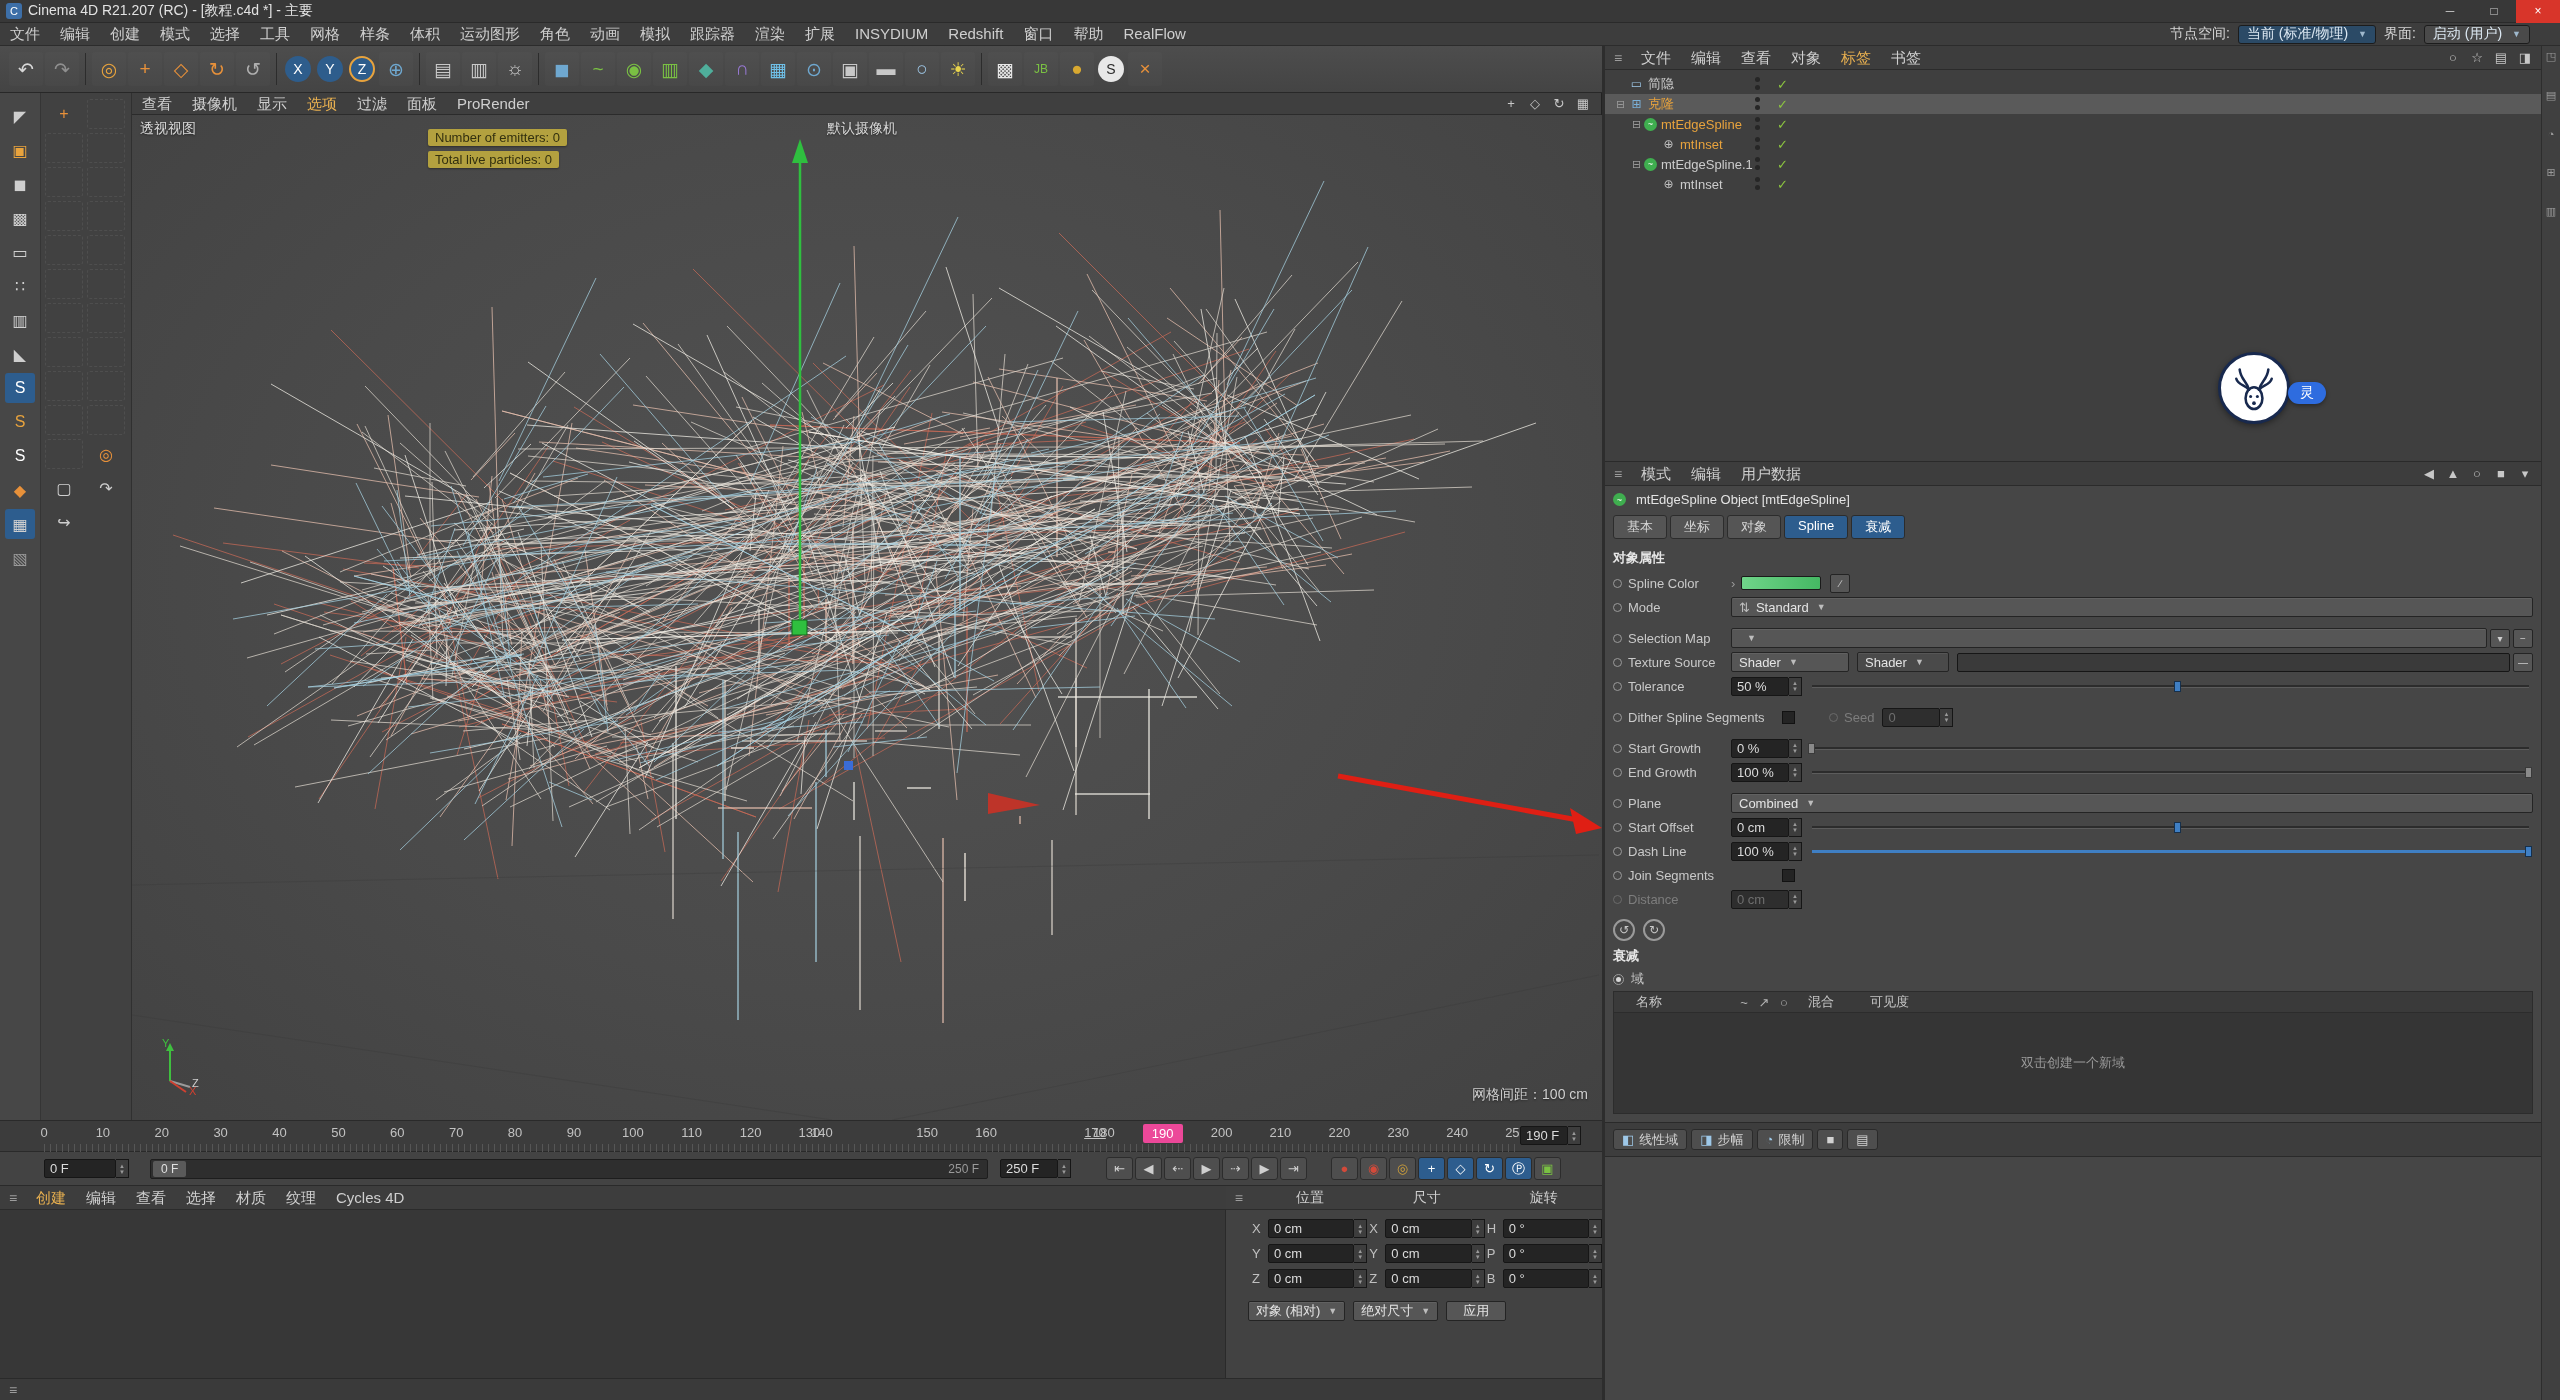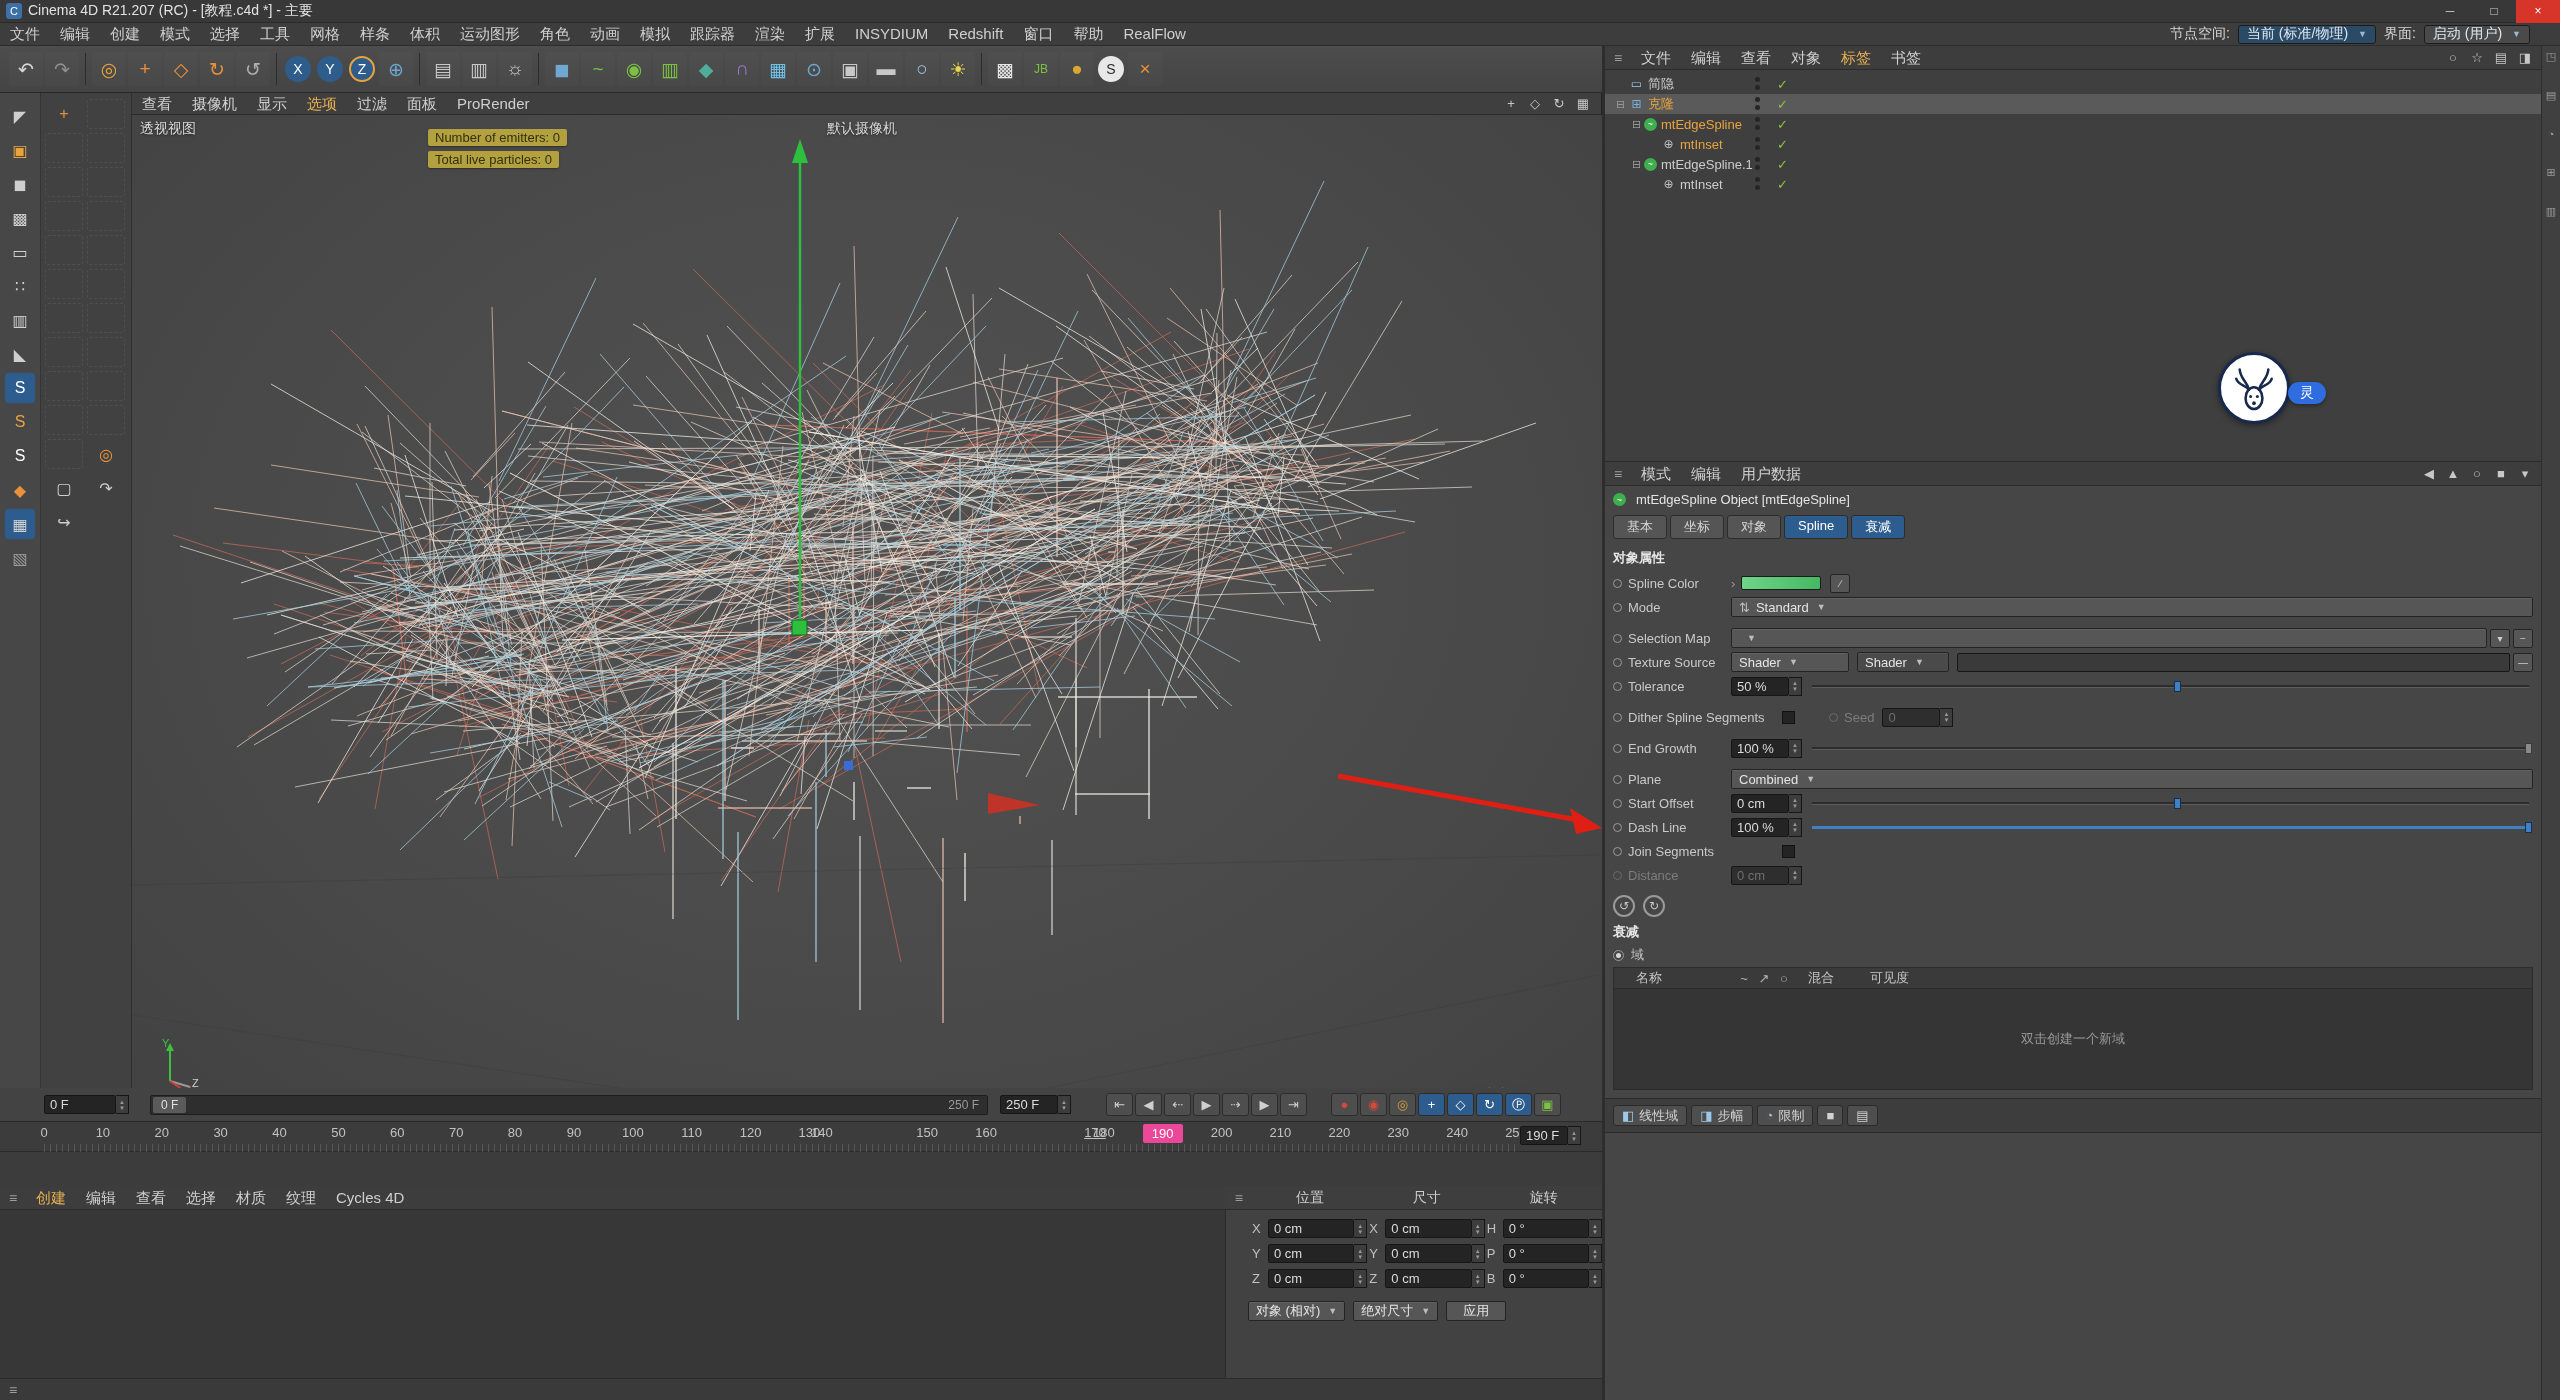--- a/index.html
+++ b/index.html
@@ -59,21 +59,21 @@
 .tick{position:absolute;top:4px;width:40px;text-align:center;font-size:13px;color:#c2c2c2}
 .tick.current{background:#ec4899;color:#fff;border-radius:2px;top:3px;height:19px;line-height:19px}
 #minor-ticks{position:absolute;left:44px;top:23px;width:1472px;height:8px;
   background:repeating-linear-gradient(90deg,#565656 0 1px,transparent 1px 6px)}
 .frame-box{position:absolute;display:flex}
 .field{background:#242424;border:1px solid #161616;border-radius:2px;color:#dcdcdc;font-size:13px;
   display:flex;align-items:center;padding:0 5px;height:19px}
 .stepper{display:flex;flex-direction:column;justify-content:center;width:13px;height:19px;background:#3d3d3d;
   border:1px solid #161616;border-left:none;color:#9a9a9a;font-size:6px;line-height:6px;text-align:center}
 
-#transport{left:0;top:1088px;width:1602px;height:34px;background:#434343;border-bottom:1px solid #2a2a2a}
+#transport{left:0;top:1152px;width:1602px;height:34px;background:#434343;border-bottom:1px solid #2a2a2a}
 #range-slider{position:absolute;left:150px;top:7px;width:838px;height:20px;background:#2e2e2e;
   border:1px solid #1d1d1d;border-radius:2px;display:flex;align-items:center}
 #range-start{background:#5a5a5a;border-radius:2px;height:16px;margin-left:2px;padding:0 8px;font-size:12px;
   display:flex;align-items:center;color:#e0e0e0}
 #range-end-label{margin-left:auto;padding-right:8px;font-size:12px;color:#9a9a9a}
 .tr-btn{width:27px;height:23px;margin:0 1px;border-radius:3px;background:#4e4e4e;border:1px solid #2c2c2c;
   display:flex;align-items:center;justify-content:center;color:#cfcfcf;font-size:13px}
 
 #mm-menu{left:0;top:1186px;width:1226px;height:24px;border-bottom:1px solid #2b2b2b}
 #mm-area{left:0;top:1210px;width:1226px;height:168px;background:#373737;border-right:1px solid #2a2a2a}
@@ -837,20 +837,33 @@
           <span style="color: rgb(125, 125, 125); margin-right: 8px;">Seed</span>
           <span class="field vfield" style="width: 58px; color: rgb(110, 110, 110); background: rgb(46, 46, 46);">0</span>
           <span class="stepper">
             <span>▲</span>
             <span>▼</span>
           </span>
         </div>
         <div class="gap"></div>
         <div class="am-row">
           <span class="anim-dot"></span>
+          <span class="am-label">Start Growth</span>
+          <span class="field vfield" style="width: 58px;">0 %</span>
+          <span class="stepper">
+            <span>▲</span>
+            <span>▼</span>
+          </span>
+          <div class="slider">
+            <div class="track"></div>
+            <div class="handle gray" style="left: calc(0% - 4px);"></div>
+          </div>
+        </div>
+        <div class="am-row">
+          <span class="anim-dot"></span>
           <span class="am-label">End Growth</span>
           <span class="field vfield" style="width: 58px;">100 %</span>
           <span class="stepper">
             <span>▲</span>
             <span>▼</span>
           </span>
           <div class="slider">
             <div class="track"></div>
             <div class="handle gray" style="left: calc(100% - 4px);"></div>
           </div>

